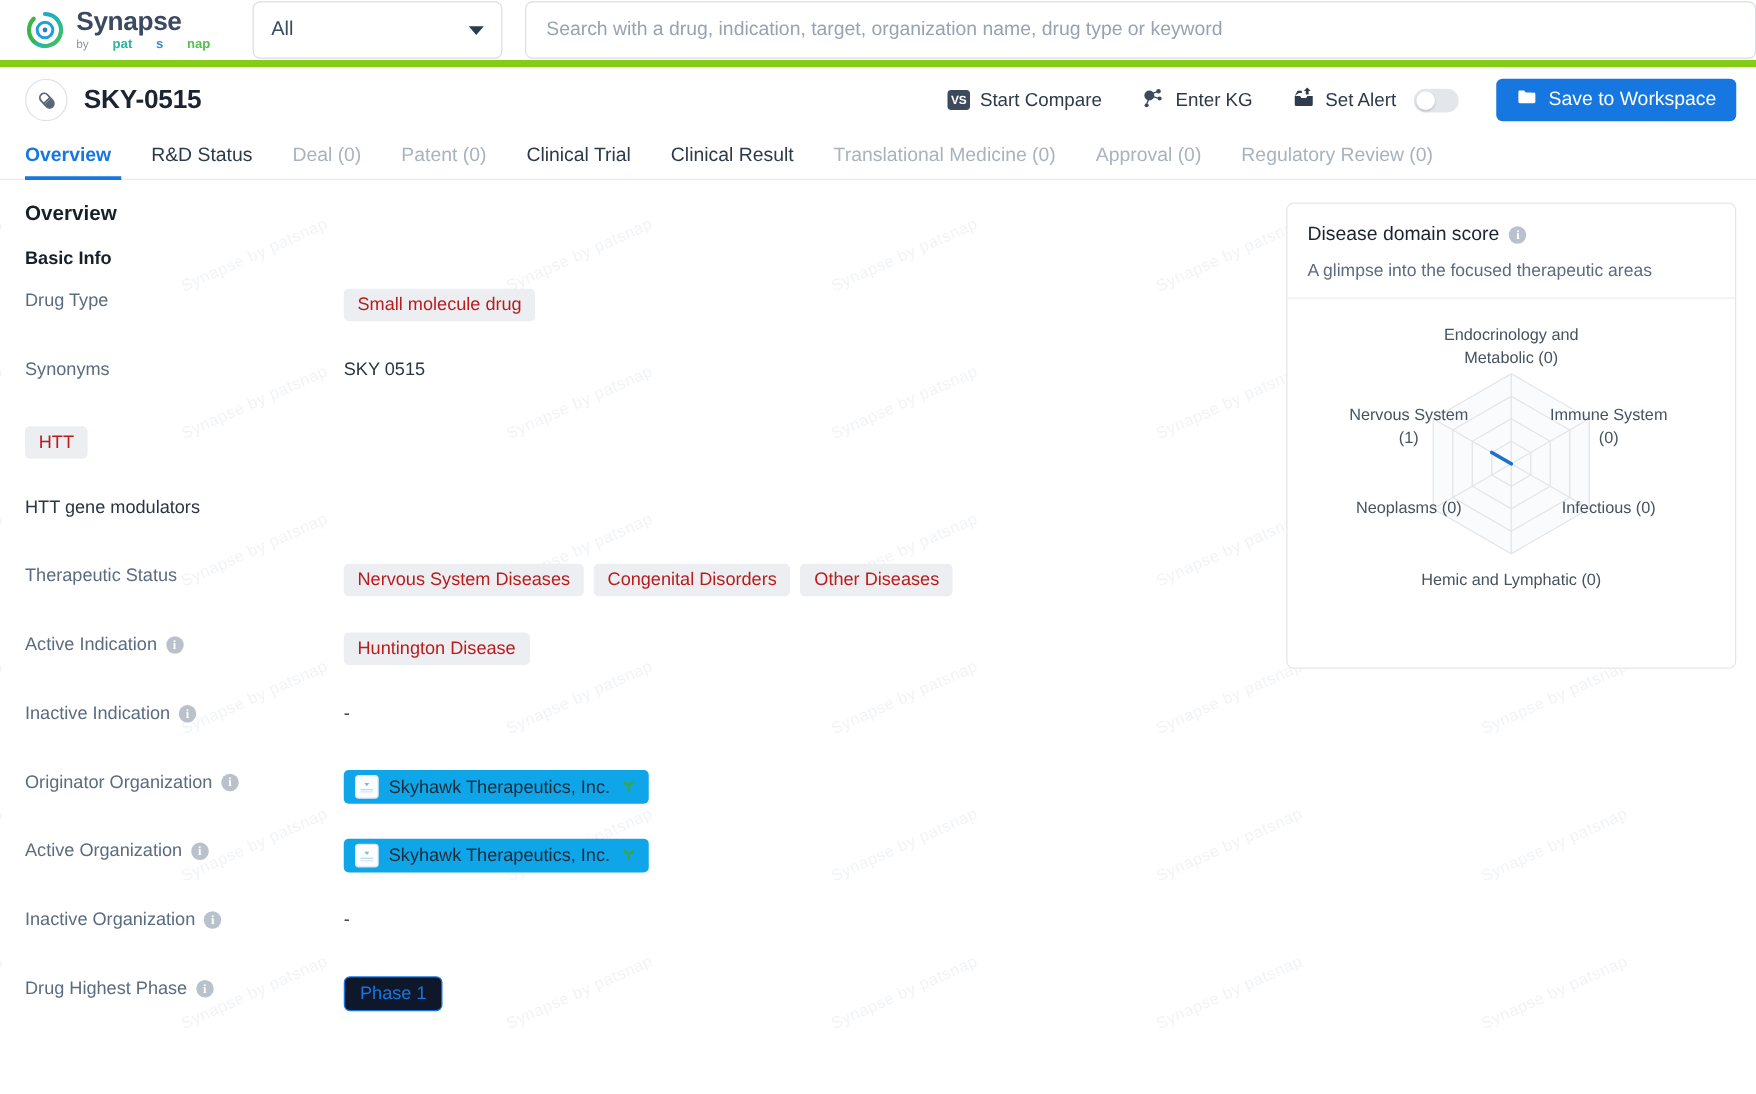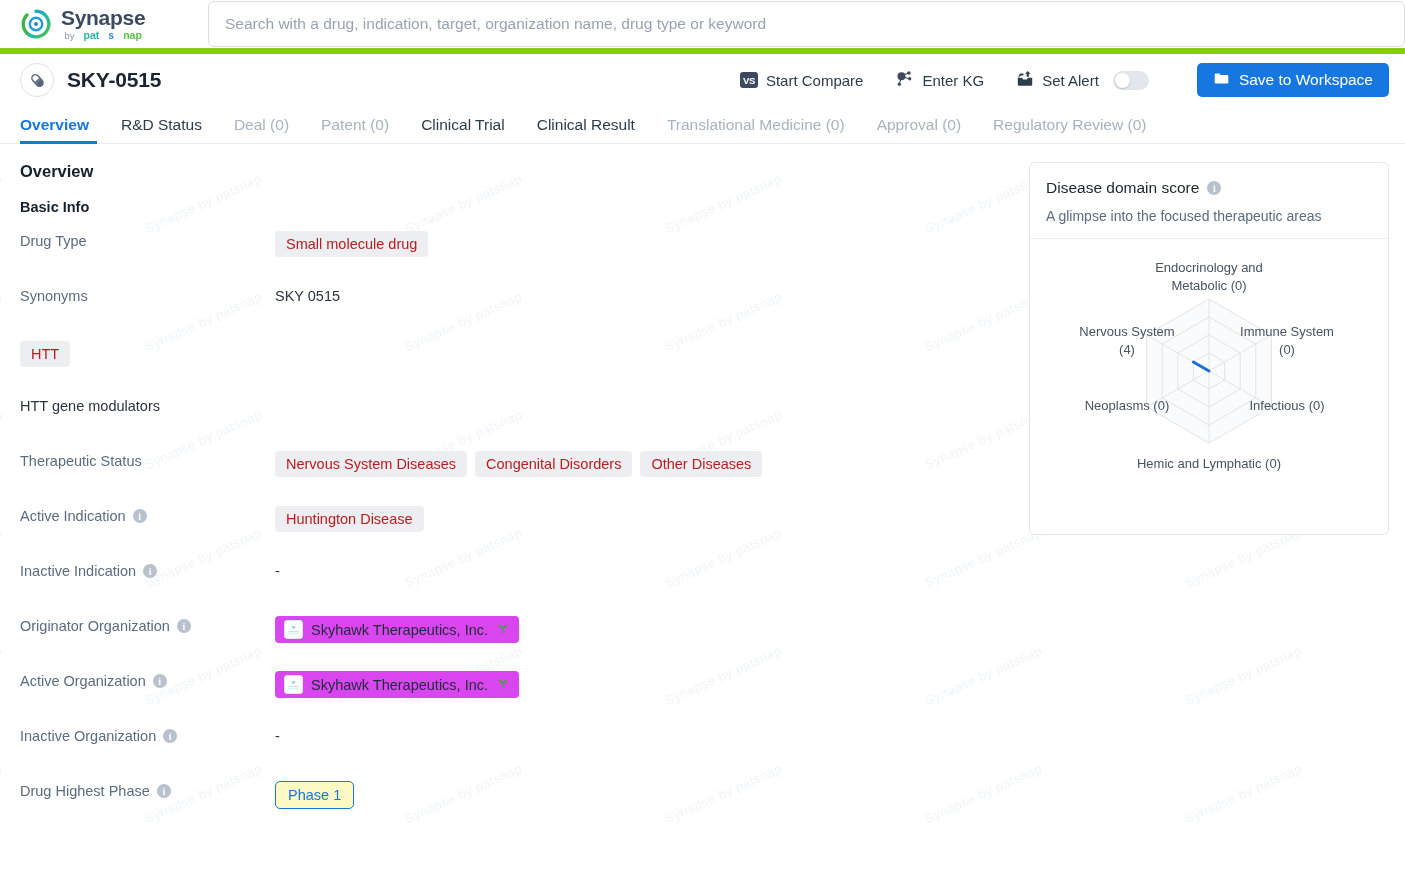--- a/index.html
+++ b/index.html
@@ -25,21 +25,21 @@
   
   .topbar{
     position:relative; z-index:5;
     height:54px; display:flex; align-items:center;
     border-bottom:6px solid #84cc16; background:#fff;
   }
   .brand{ display:flex; align-items:center; gap:9px; padding-left:20px; width:190px; }
   .brand-mark{ width:32px; height:32px; flex:0 0 32px; }
   .brand-text{ display:flex; flex-direction:column; line-height:1; }
   .brand-name{ font-size:21px; font-weight:700; color:#3b4a60; letter-spacing:-.3px; }
-  .brand-sub{ font-size:9.5px; margin-top:2px; color:#8a97a8; display:flex; gap:9px; align-items:baseline;justify-content:center;}
+  .brand-sub{ font-size:9.5px; margin-top:2px; color:#8a97a8; display:flex; gap:19px; align-items:baseline;}
   .brand-sub b{ font-weight:700; font-size:10.5px; }
   .bs-pat{ color:#2bb5a0; } .bs-s{ color:#2f8ad6; } .bs-nap{ color:#58c04a; }
 
   .scope-select{
     position:relative; width:200px; height:46px; margin-left:12px;
     border:1px solid #d9dee5; border-radius:6px; background:#fff;
     display:flex; align-items:center; padding:0 14px; cursor:pointer;
   }
   .scope-select span{ font-size:16px; color:#394b5f; }
   .caret{
@@ -77,21 +77,21 @@
   }
   .toggle{
     width:36px;height:19px;border-radius:10px;background:#e3e6ea;position:relative;
     cursor:pointer; margin-left:6px; flex:0 0 36px;
   }
   .toggle::after{
     content:""; position:absolute; left:2px; top:2px; width:15px;height:15px;
     border-radius:50%;background:#fff; box-shadow:0 1px 2px rgba(0,0,0,.18);
   }
   .save-btn{
-    display:flex;align-items:center;gap:9px; margin-left:32px;
+    display:flex;align-items:center;gap:9px; margin-left:14px;
     background:#1677e0; color:#fff; border:none; border-radius:5px;
     height:34px; padding:0 16px; font-size:15.5px; cursor:pointer;
     font-family:"Liberation Sans",sans-serif;
   }
 
   
   .tabs{
     position:relative; z-index:5;
     display:flex; align-items:flex-end; gap:0; padding-left:20px;
     border-bottom:1px solid #e8eaed; background:#fff; height:38px;
@@ -123,31 +123,31 @@
     font-size:10px;font-weight:700;display:inline-flex;align-items:center;justify-content:center;
     font-family:"Liberation Serif",serif; cursor:pointer; flex:0 0 14px;
   }
   .row-val{ padding-top:6px; display:flex; flex-wrap:wrap; gap:8px; align-items:center; }
   .chip{
     background:#eceef2; border-radius:4px; padding:5px 11px;
     font-size:14.5px; color:#b91c1c; white-space:nowrap;
   }
   .plain{ font-size:14.5px; color:#2b3442; padding-top:2px; }
   .org-chip{
-    background:#d946ef; border-radius:4px; padding:4px 9px;
+    background:#0ea5e9; border-radius:4px; padding:4px 9px;
     display:flex; align-items:center; gap:8px; font-size:14.5px; color:#1f2b38;
     cursor:pointer; white-space:nowrap;
   }
   .org-logo{
     width:19px;height:19px;border-radius:3px;background:#fff;border:1px solid #dde4ea;
     display:flex;align-items:center;justify-content:center; flex:0 0 19px;
   }
   .phase-chip{
     border:1px solid #1677e0; color:#1677e0; border-radius:5px;
-    padding:5px 12px; font-size:14.5px; background:#fef9c3; cursor:pointer;
+    padding:5px 12px; font-size:14.5px; background:#0f172a; cursor:pointer;
   }
 
   
   .right-col{ margin-left:32px; width:360px; }
   .score-card{
     border:1px solid #e3e6ea; border-radius:6px; background:#fff; width:360px;
   }
   .score-head{ padding:16px 16px 14px 16px; border-bottom:1px solid #eceef1; }
   .score-title{
     font-size:15.5px; color:#1b2430; display:flex; align-items:center; gap:8px;
@@ -235,20 +235,24 @@
       <span class="brand-name">Synapse</span>
       <span class="brand-sub">
         <span>by</span>
         <b class="bs-pat">pat</b>
           <b class="bs-s">s</b>
           <b class="bs-nap">nap</b>
       </span>
     </span>
   </div>
 
+  <div class="scope-select">
+    <span>All</span>
+    <i class="caret"></i>
+  </div>
 
   <div class="search-wrap">
     <input class="search-input" type="text" placeholder="Search with a drug, indication, target, organization name, drug type or keyword" style="">
   </div>
 </div>
 
 <div class="drug-head">
   <span class="pill-badge">
     <svg viewBox="0 0 24 24" width="19" height="19">
       <g transform="rotate(-42 12 12)">
@@ -464,17 +468,17 @@
             <line x1="179" y1="132" x2="179.0" y2="204.0" stroke="#e2e4e8" stroke-width="1"></line>
             <line x1="179" y1="132" x2="116.6" y2="168.0" stroke="#e2e4e8" stroke-width="1"></line>
             <line x1="179" y1="132" x2="116.6" y2="96.0" stroke="#e2e4e8" stroke-width="1"></line>
             <polygon points="179.00,132.00 179.00,132.00 179.00,132.00 179.00,132.00 179.00,132.00 163.41,123.00" fill="none" stroke="#1f6fd0" stroke-width="3" stroke-linejoin="round"></polygon>
           </svg>
           <div class="radar-label" style="width: 150px; left: 104px; top: 20px; white-space: normal;">Endocrinology and Metabolic (0)</div>
           <div class="radar-label" style="width: 110px; left: 202px; top: 84px; white-space: normal;">Immune System (0)</div>
           <div class="radar-label" style="width: 110px; left: 202px; top: 158px; white-space: normal;">Infectious (0)</div>
           <div class="radar-label" style="width: 150px; left: 104px; top: 216px; white-space: normal;">Hemic and Lymphatic (0)</div>
           <div class="radar-label" style="width: 115px; left: 39.5px; top: 158px; white-space: normal;">Neoplasms (0)</div>
-          <div class="radar-label" style="width: 110px; left: 42px; top: 84px; white-space: normal;">Nervous System (4)</div>
+          <div class="radar-label" style="width: 110px; left: 42px; top: 84px; white-space: normal;">Nervous System (1)</div>
         </div>
     </div>
   </div>
 </div>
 
 </body></html>

